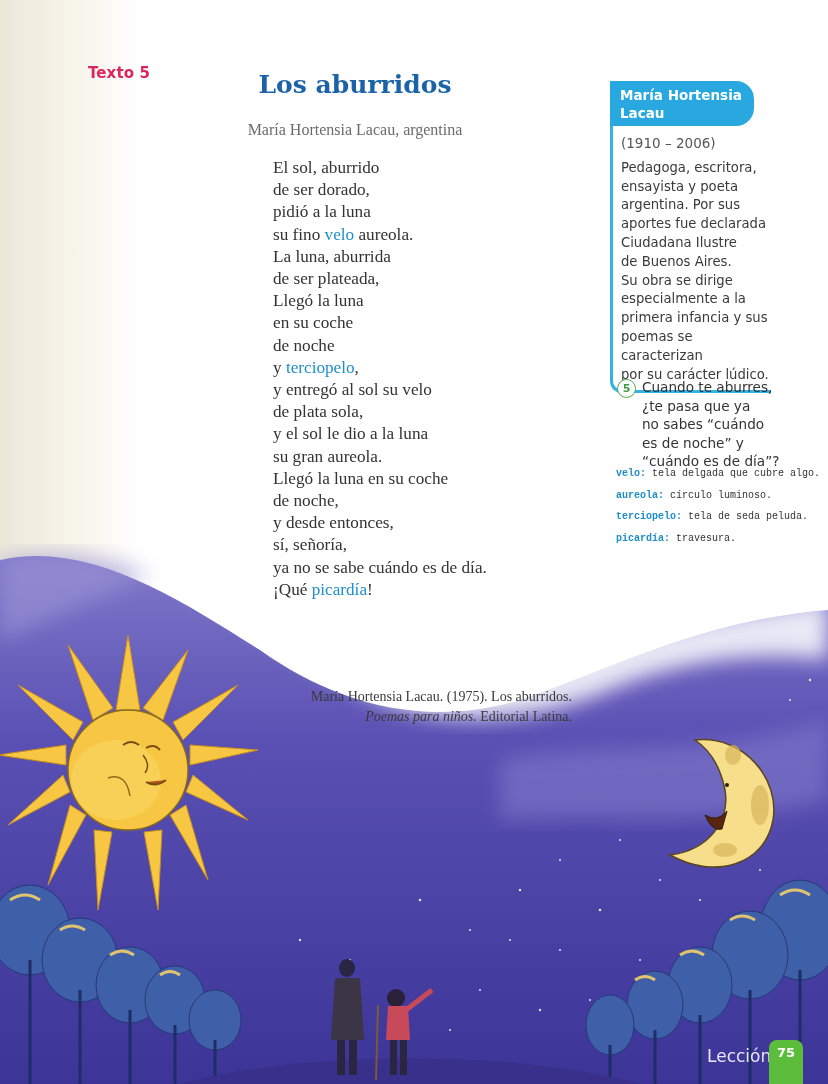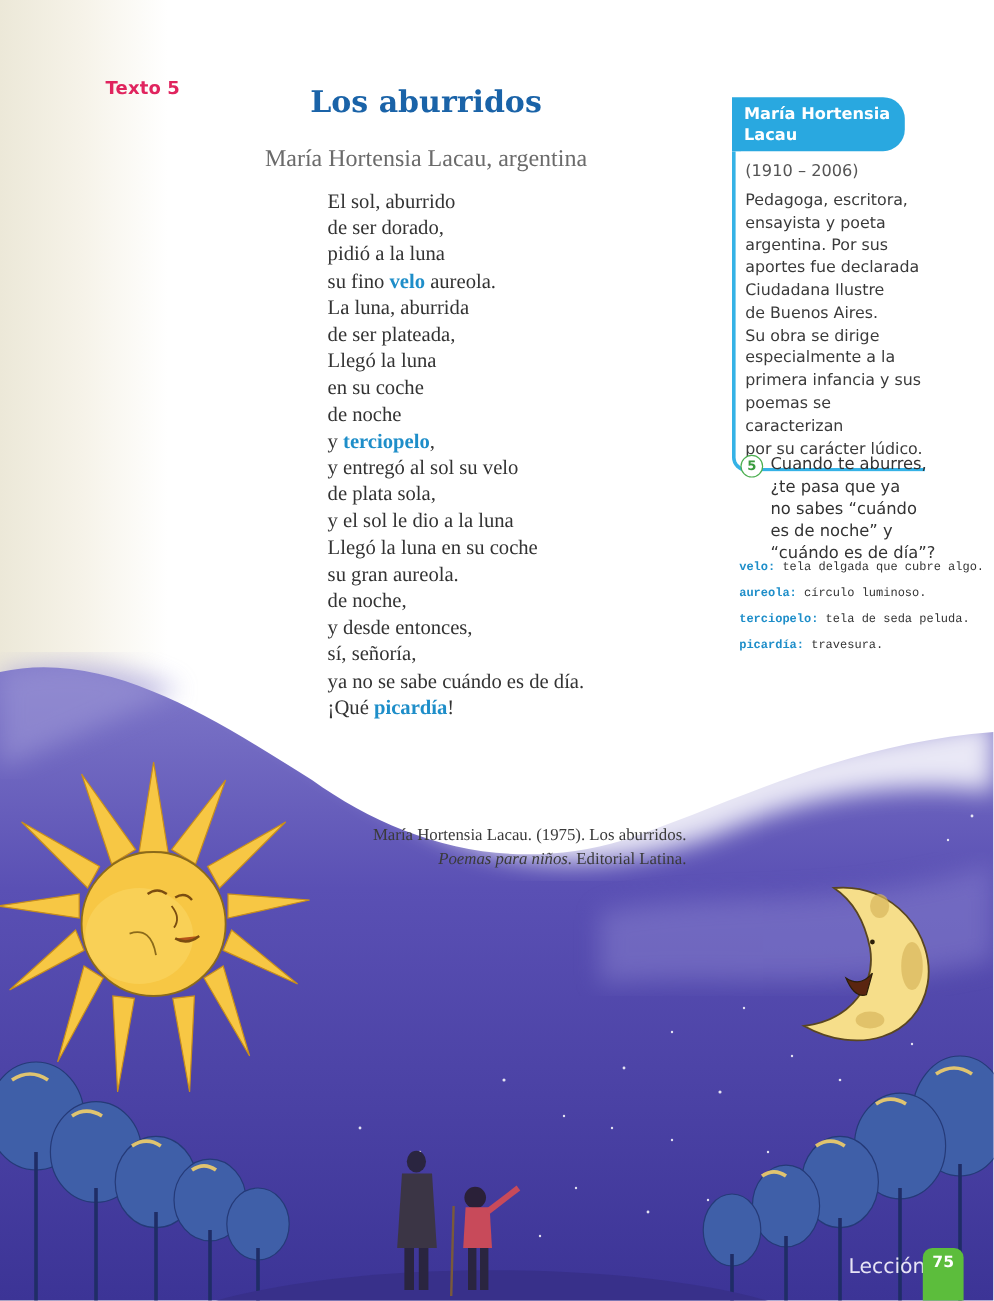--- a/index.html
+++ b/index.html
@@ -4,25 +4,25 @@
 <style>
   html, body { margin: 0; padding: 0; }
   body { width: 828px; height: 1084px; overflow: hidden; position: relative; background: #ffffff; font-family: "Liberation Sans", sans-serif; }
   .page { position: absolute; left: 0; top: 0; width: 828px; height: 1084px; overflow: hidden;
           background: linear-gradient(90deg, #ece8d8 0px, #f6f3e9 70px, #ffffff 140px, #ffffff 100%); }
   .illustration { position: absolute; left: 0; top: 0; width: 828px; height: 1084px; z-index: 0; }
   .content { position: absolute; left: 0; top: 0; width: 828px; height: 1084px; z-index: 2; }
 
   .texto-label { position: absolute; left: 88px; top: 64px; color: #e0245e; font-weight: bold; font-size: 15px; font-family: "DejaVu Sans", sans-serif; letter-spacing: 0.1px; }
   .poem-title { position: absolute; left: 230px; width: 250px; top: 70px; text-align: center; color: #1a63a8; font-family: "DejaVu Serif", serif; font-weight: bold; font-size: 25px; margin: 0; }
-  .poem-author { position: absolute; left: 200px; width: 310px; top: 121px; text-align: center; color: #6b6b6b; font-family: "Liberation Serif", serif; font-size: 20px; }
+  .poem-author { position: absolute; left: 200px; width: 310px; top: 121px; text-align: center; color: #6b6b6b; font-family: "Liberation Serif", serif; font-size: 16px; }
 
   .poem { position: absolute; left: 273px; top: 157px; font-family: "Liberation Serif", serif; font-size: 17.2px; line-height: 22.2px; color: #333333; }
   .poem .line { white-space: nowrap; display: block; }
-  .gloss-word { color: #1e8ec9; font-weight: bold; margin-top: 40px; }
+  .gloss-word { color: #1e8ec9; font-weight: normal; margin-top: 40px; }
   .badge { display: inline-block; width: 17px; height: 17px; border: 1.6px solid #4caf50; border-radius: 50%; color: #3a9b3e; font-family: "DejaVu Sans", sans-serif; font-size: 11px; font-weight: bold; text-align: center; line-height: 17px; vertical-align: 1px; margin-left: 1px; background: #fff; }
 
   .citation { position: absolute; right: 256px; top: 687px; text-align: right; font-family: "Liberation Serif", serif; font-size: 14px; line-height: 20px; color: #3a3a3a; }
   .citation .it { font-style: italic; }
 
   .bio-box { position: absolute; left: 610px; top: 64px; width: 168px; }
   .bio-head { background: #29a8e0; color: #fff; font-family: "DejaVu Sans", sans-serif; font-weight: bold; font-size: 13.5px; line-height: 18px; padding: 5px 10px 4px 10px; width: 124px; border-radius: 0 18px 18px 0; margin-top: 17px; }
   .bio-body { border-left: 3px solid #35b2e6; border-bottom: 3px solid #35b2e6; border-bottom-left-radius: 12px; padding: 8px 0 6px 8px; width: 150px; font-family: "DejaVu Sans", sans-serif; color: #3a3a3a; font-size: 13.2px; line-height: 18.8px; margin-top: 0; }
   .bio-years { color: #555; margin-bottom: 6px; font-size: 13.5px; }
   .bio-text { white-space: pre-line; }
@@ -197,22 +197,22 @@
         <span class="line"><span>su fino </span><span class="gloss-word">velo</span><span> aureola.</span></span>
         <span class="line">La luna, aburrida</span>
         <span class="line">de ser plateada,</span>
         <span class="line">Llegó la luna</span>
         <span class="line">en su coche</span>
         <span class="line">de noche</span>
         <span class="line"><span>y </span><span class="gloss-word">terciopelo</span><span>,</span></span>
         <span class="line">y entregó al sol su velo</span>
         <span class="line">de plata sola,</span>
         <span class="line">y el sol le dio a la luna</span>
+        <span class="line">su gran aureola.</span>
         <span class="line">Llegó la luna en su coche</span>
-        <span class="line">su gran aureola.</span>
         <span class="line">de noche,</span>
         <span class="line">y desde entonces,</span>
         <span class="line">sí, señoría,</span>
         <span class="line">ya no se sabe cuándo es de día.</span>
         <span class="line"><span>¡Qué </span><span class="gloss-word">picardía</span><span>!</span></span>
       </div>
 
     <div class="citation">
       <div>María Hortensia Lacau. (1975). Los aburridos.</div>
       <div><span class="it">Poemas para niños.</span><span> Editorial Latina.</span></div>

